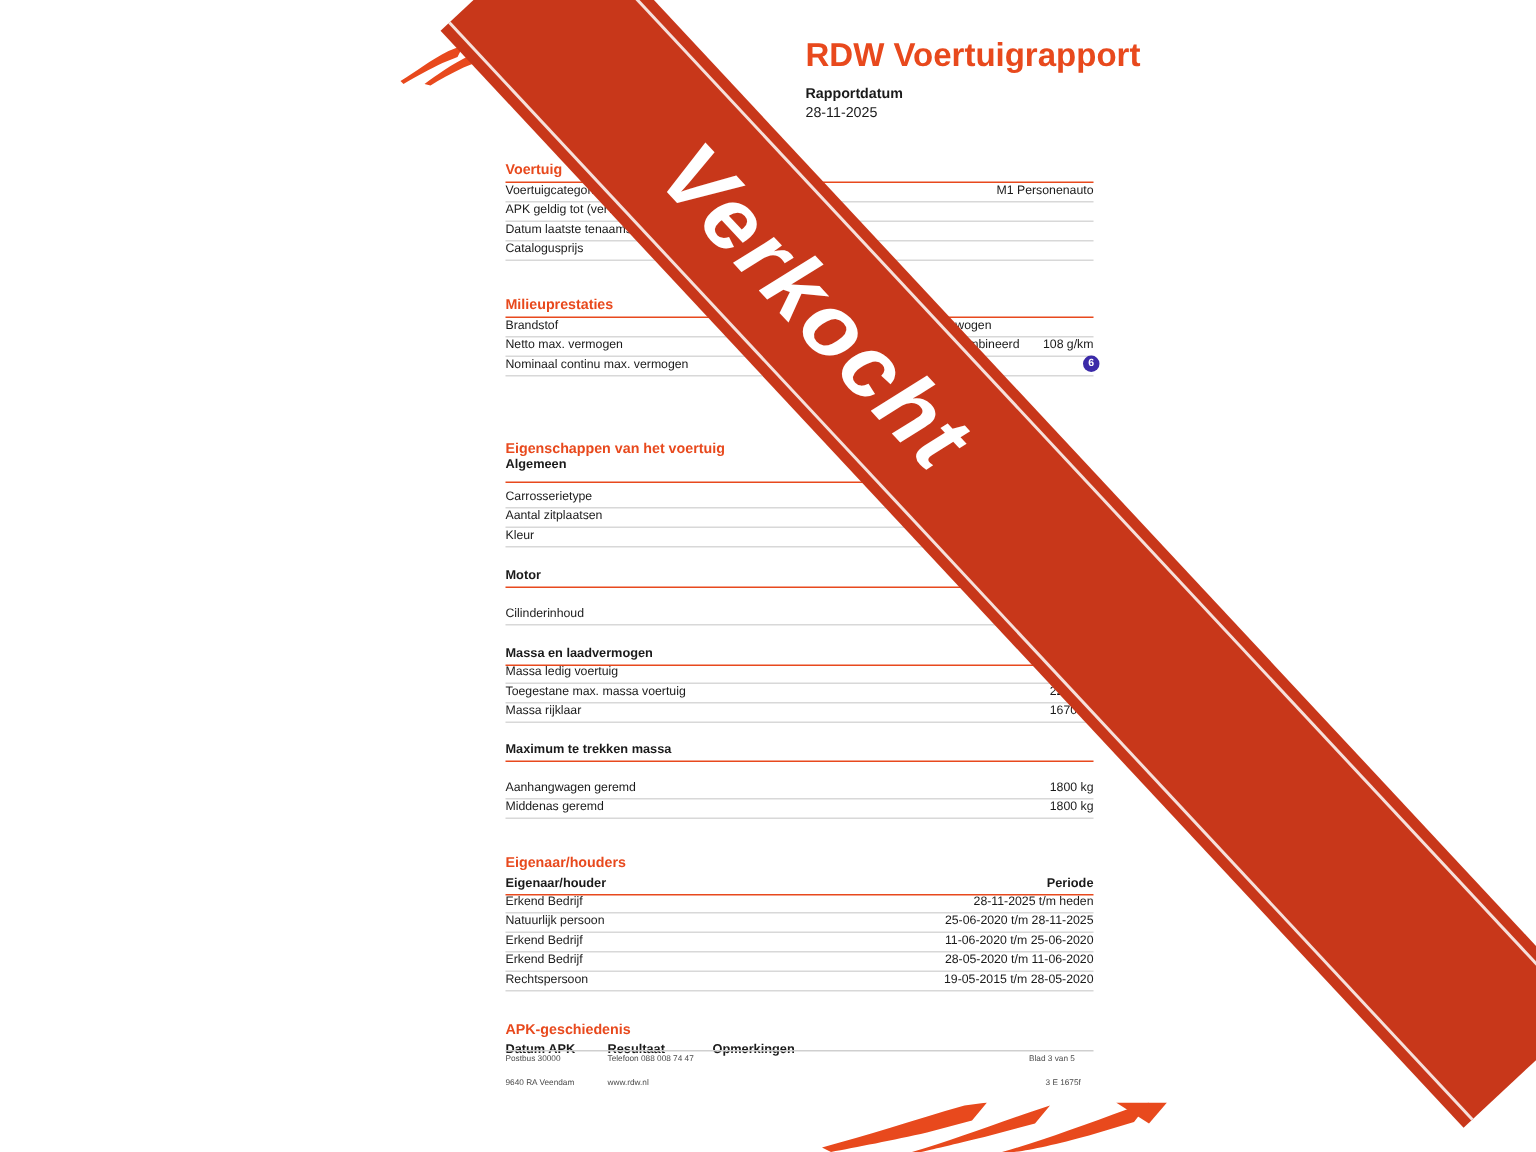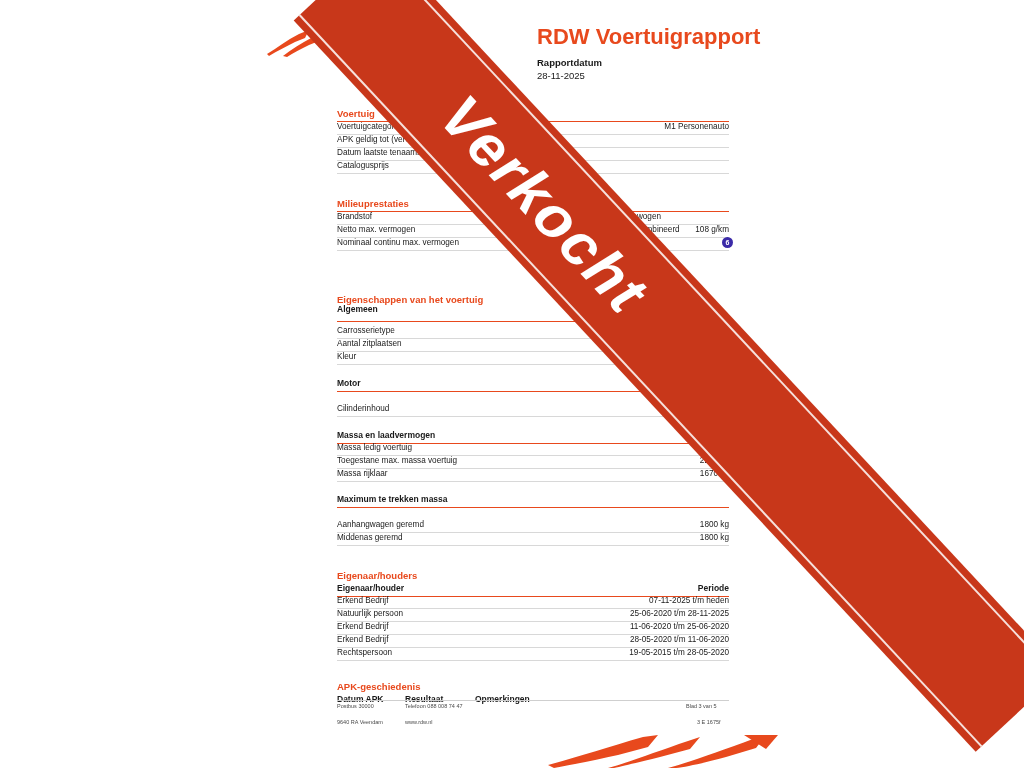--- a/index.html
+++ b/index.html
@@ -389,21 +389,21 @@
 
   <div class="sec-title" style="left:337px; top:570px;">Eigenaar/houders</div>
   <div class="owner-head" style="top:583px;">
     <span class="c1">Eigenaar/houder</span>
     <span class="c2">Periode</span>
   </div>
   <div class="rule" style="top:596px;"></div>
 
   <div class="row" style="top:596px;">
     <span class="lbl">Erkend Bedrijf</span>
-    <span class="val">07-11-2025 t/m heden</span>
+    <span class="val">28-11-2025 t/m heden</span>
     <span class="underline"></span>
   </div>
   <div class="row" style="top:609px;">
     <span class="lbl">Natuurlijk persoon</span>
     <span class="val">25-06-2020 t/m 28-11-2025</span>
     <span class="underline"></span>
   </div>
   <div class="row" style="top:622px;">
     <span class="lbl">Erkend Bedrijf</span>
     <span class="val">11-06-2020 t/m 25-06-2020</span>

